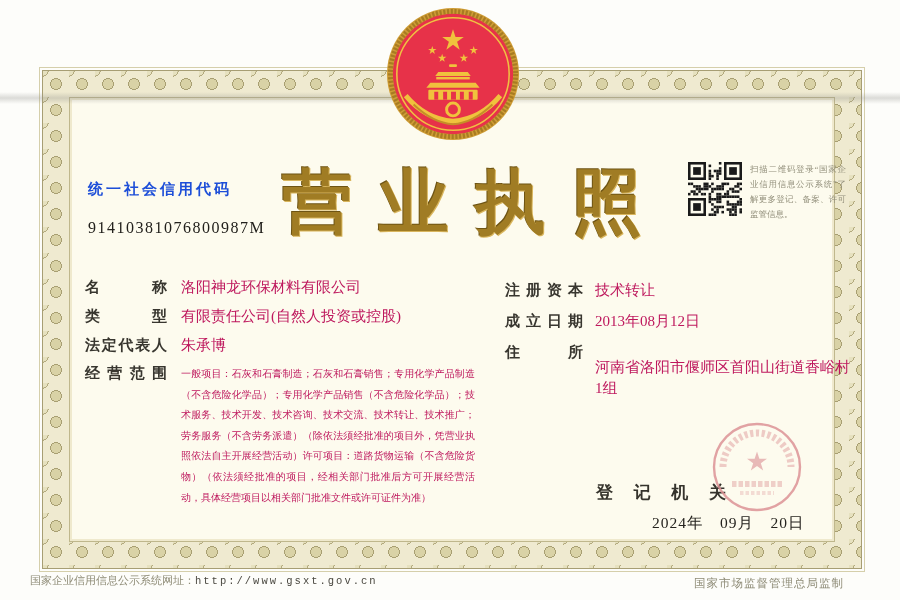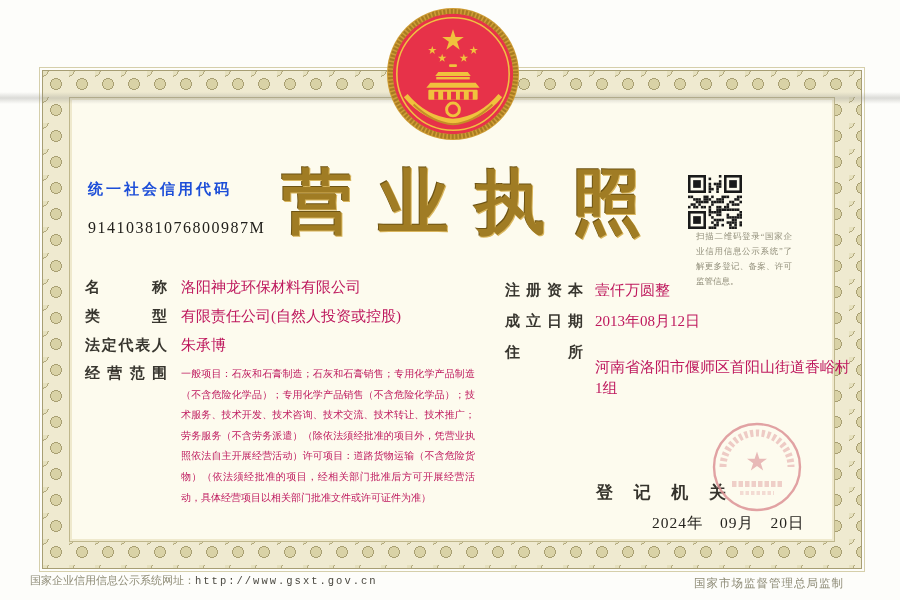--- a/index.html
+++ b/index.html
@@ -41,21 +41,21 @@
     font-weight:700;font-size:15px;letter-spacing:3px;color:#1d4ed8;
   }
   .credit-code{font-size:16px;letter-spacing:1.5px;color:#22201c;margin-top:20px;}
   .license-title{
     position:absolute;left:282px;top:156px;width:360px;height:92px;z-index:2;
     font-family:"Liberation Sans","DejaVu Sans",sans-serif;
     font-weight:900;font-size:70px;line-height:92px;
     color:#a07c24;
     text-shadow:1px 1px 0 #d9b65e, -1px -1px 0 #6e5414;
   }
-  .qr-block{position:absolute;left:688px;top:175px;width:160px;z-index:2;display:flex;flex-direction:column;}
+  .qr-block{position:absolute;left:688px;top:162px;width:160px;z-index:2;display:flex;}
   .qr-code{width:54px;height:54px;}
   .qr-caption{
     margin-left:8px;width:96px;
     font-size:8.5px;line-height:1.75;color:#93907c;text-align:justify;
   }
   
   .row{position:absolute;display:flex;z-index:2;}
   .flabel{
     font-family:"Liberation Sans","DejaVu Sans",sans-serif;
     font-weight:700;font-size:15px;color:#38362f;flex:none;
@@ -310,21 +310,21 @@
   <span class="fvalue val-scope">一般项目：石灰和石膏制造；石灰和石膏销售；专用化学产品制造（不含危险化学品）；专用化学产品销售（不含危险化学品）；技术服务、技术开发、技术咨询、技术交流、技术转让、技术推广；劳务服务（不含劳务派遣）（除依法须经批准的项目外，凭营业执照依法自主开展经营活动）许可项目：道路货物运输（不含危险货物）（依法须经批准的项目，经相关部门批准后方可开展经营活动，具体经营项目以相关部门批准文件或许可证件为准）</span>
 </div>
 
 <div class="row" style="left:505px;top:281px;">
   <span class="flabel lab-r jst">
       <span>注</span>
       <span>册</span>
       <span>资</span>
       <span>本</span>
     </span>
-  <span class="fvalue">壹仟万圆整</span>
+  <span class="fvalue">技术转让</span>
 </div>
 <div class="row" style="left:505px;top:312px;">
   <span class="flabel lab-r jst">
       <span>成</span>
       <span>立</span>
       <span>日</span>
       <span>期</span>
     </span>
   <span class="fvalue">2013年08月12日</span>
 </div>

